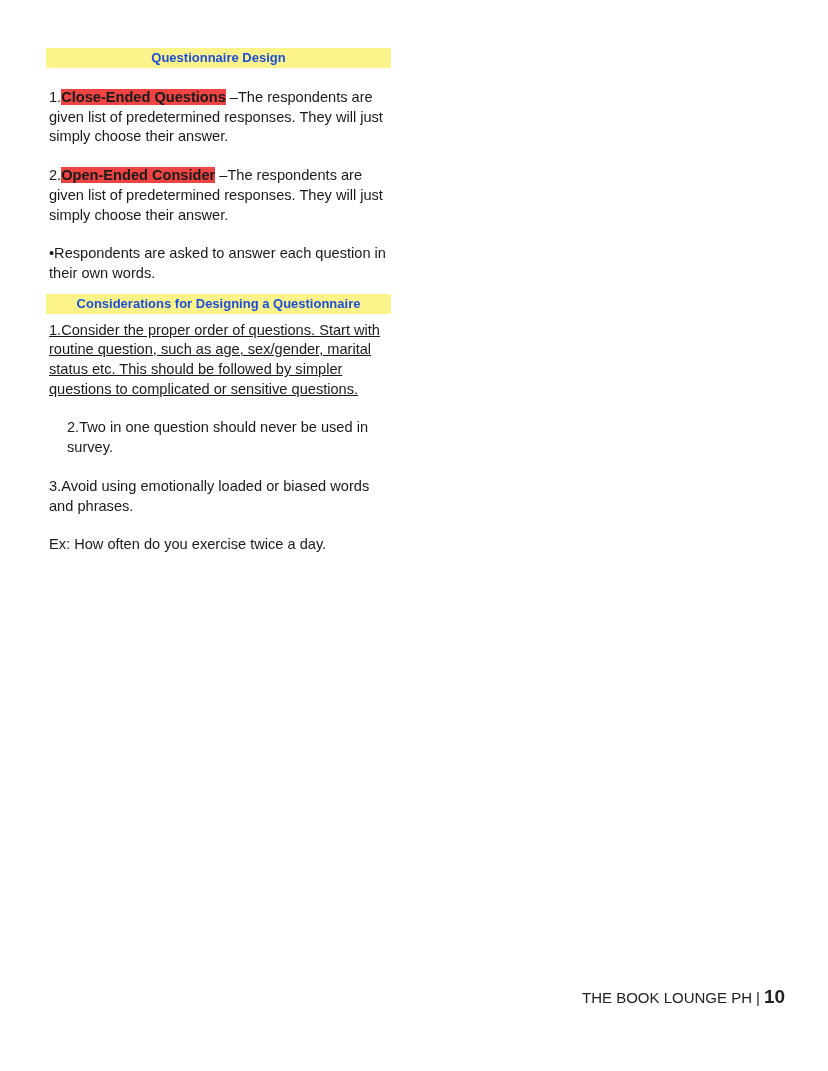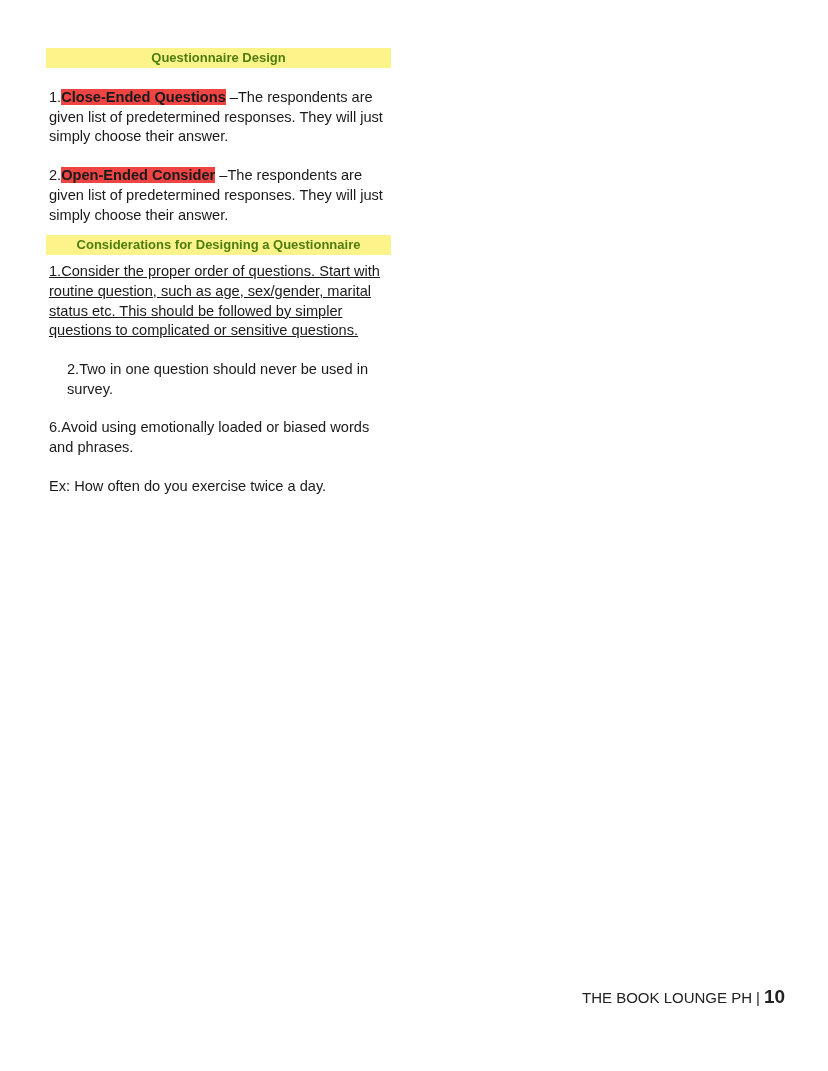--- a/index.html
+++ b/index.html
@@ -1,40 +1,41 @@
 <!DOCTYPE html>
 <html><head>
 <meta charset="utf-8">
 <style>
   html, body { margin:0; padding:0; background:#ffffff; }
   body { width:828px; height:1071px; position:relative; overflow:hidden;
          font-family:"Liberation Sans", sans-serif; color:#1a1a1a; }
   .col { position:absolute; left:47px; top:48px; width:344px; }
   .hdr { background:#fcf48a; height:20px; line-height:20px; text-align:center;
-         font-weight:bold; font-size:13px; color:#4d7c0f; margin-left:-1px; }
+         font-weight:bold; font-size:13px; color:#1d4ed8; margin-left:-1px; }
   .p { font-size:14.6px; line-height:19.7px; margin:0 0 0 2px; }
   .hl { background:#ef4444; font-weight:bold; }
   .footer { position:absolute; left:582px; top:986px; font-size:15px; color:#222; white-space:nowrap; }
   .footer .sep { margin:0 4px; }
   .footer .num { font-size:19px; font-weight:bold; }
 </style>
 </head>
 <body>
 
 <div class="col">
   <div class="hdr">Questionnaire Design</div>
 
   <p class="p" style="margin-top:20px;"><span>1.</span><span class="hl">Close-Ended Questions</span><span> –The respondents are given list of predetermined responses. They will just simply choose their answer.</span></p>
 
   <p class="p" style="margin-top:19px;"><span>2.</span><span class="hl">Open-Ended Consider</span><span> –The respondents are given list of predetermined responses. They will just simply choose their answer.</span></p>
 
+  <p class="p" style="margin-top:19px;">•Respondents are asked to answer each question in their own words.</p>
 
   <div class="hdr" style="margin-top:10px;">Considerations for Designing a Questionnaire</div>
 
   <p class="p" style="margin-top:7px;text-decoration:underline;">1.Consider the proper order of questions. Start with routine question, such as age, sex/gender, marital status etc. This should be followed by simpler questions to complicated or sensitive questions.</p>
   <p class="p" style="margin-top:19px;margin-left:20px;">2.Two in one question should never be used in survey.</p>
-  <p class="p" style="margin-top:19px;">6.Avoid using emotionally loaded or biased words and phrases.</p>
+  <p class="p" style="margin-top:19px;">3.Avoid using emotionally loaded or biased words and phrases.</p>
   <p class="p" style="margin-top:19px;">Ex: How often do you exercise twice a day.</p>
 </div>
 
 <div class="footer">
   <span>THE BOOK LOUNGE PH</span><span class="sep">|</span><span class="num">10</span>
 </div>
 
 </body></html>

